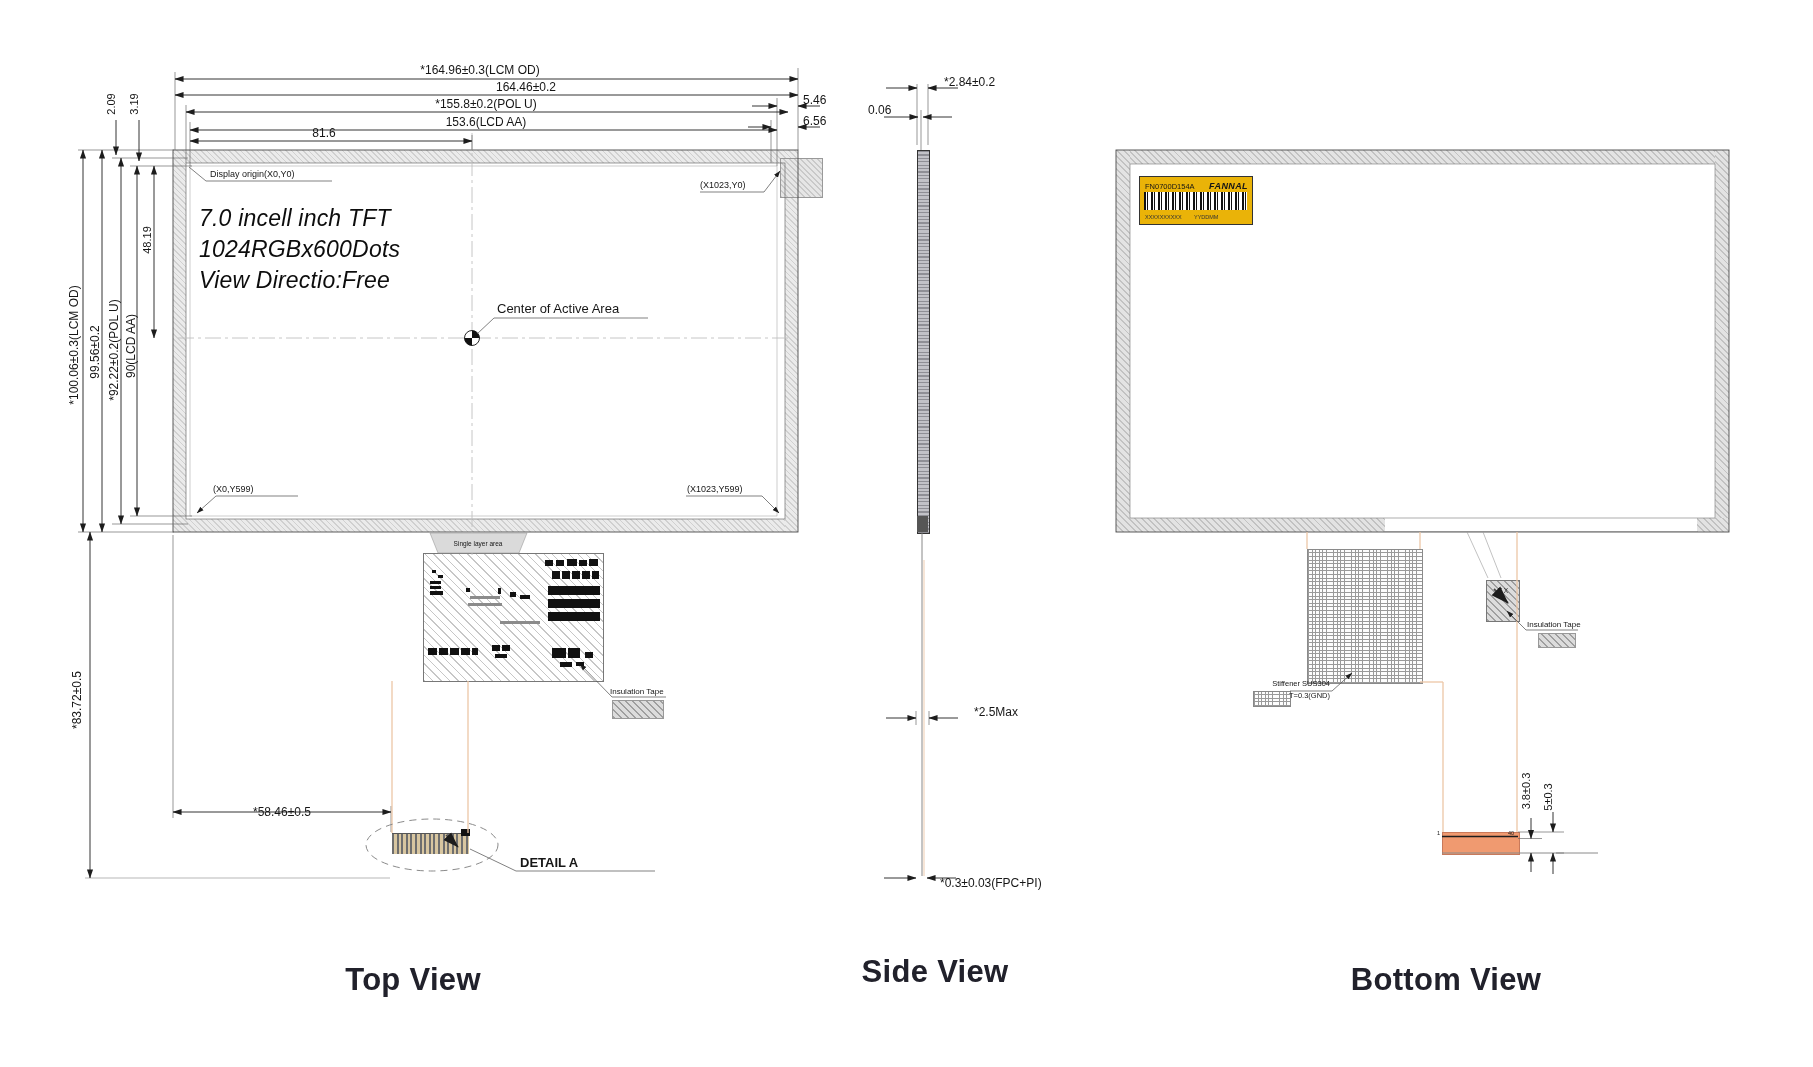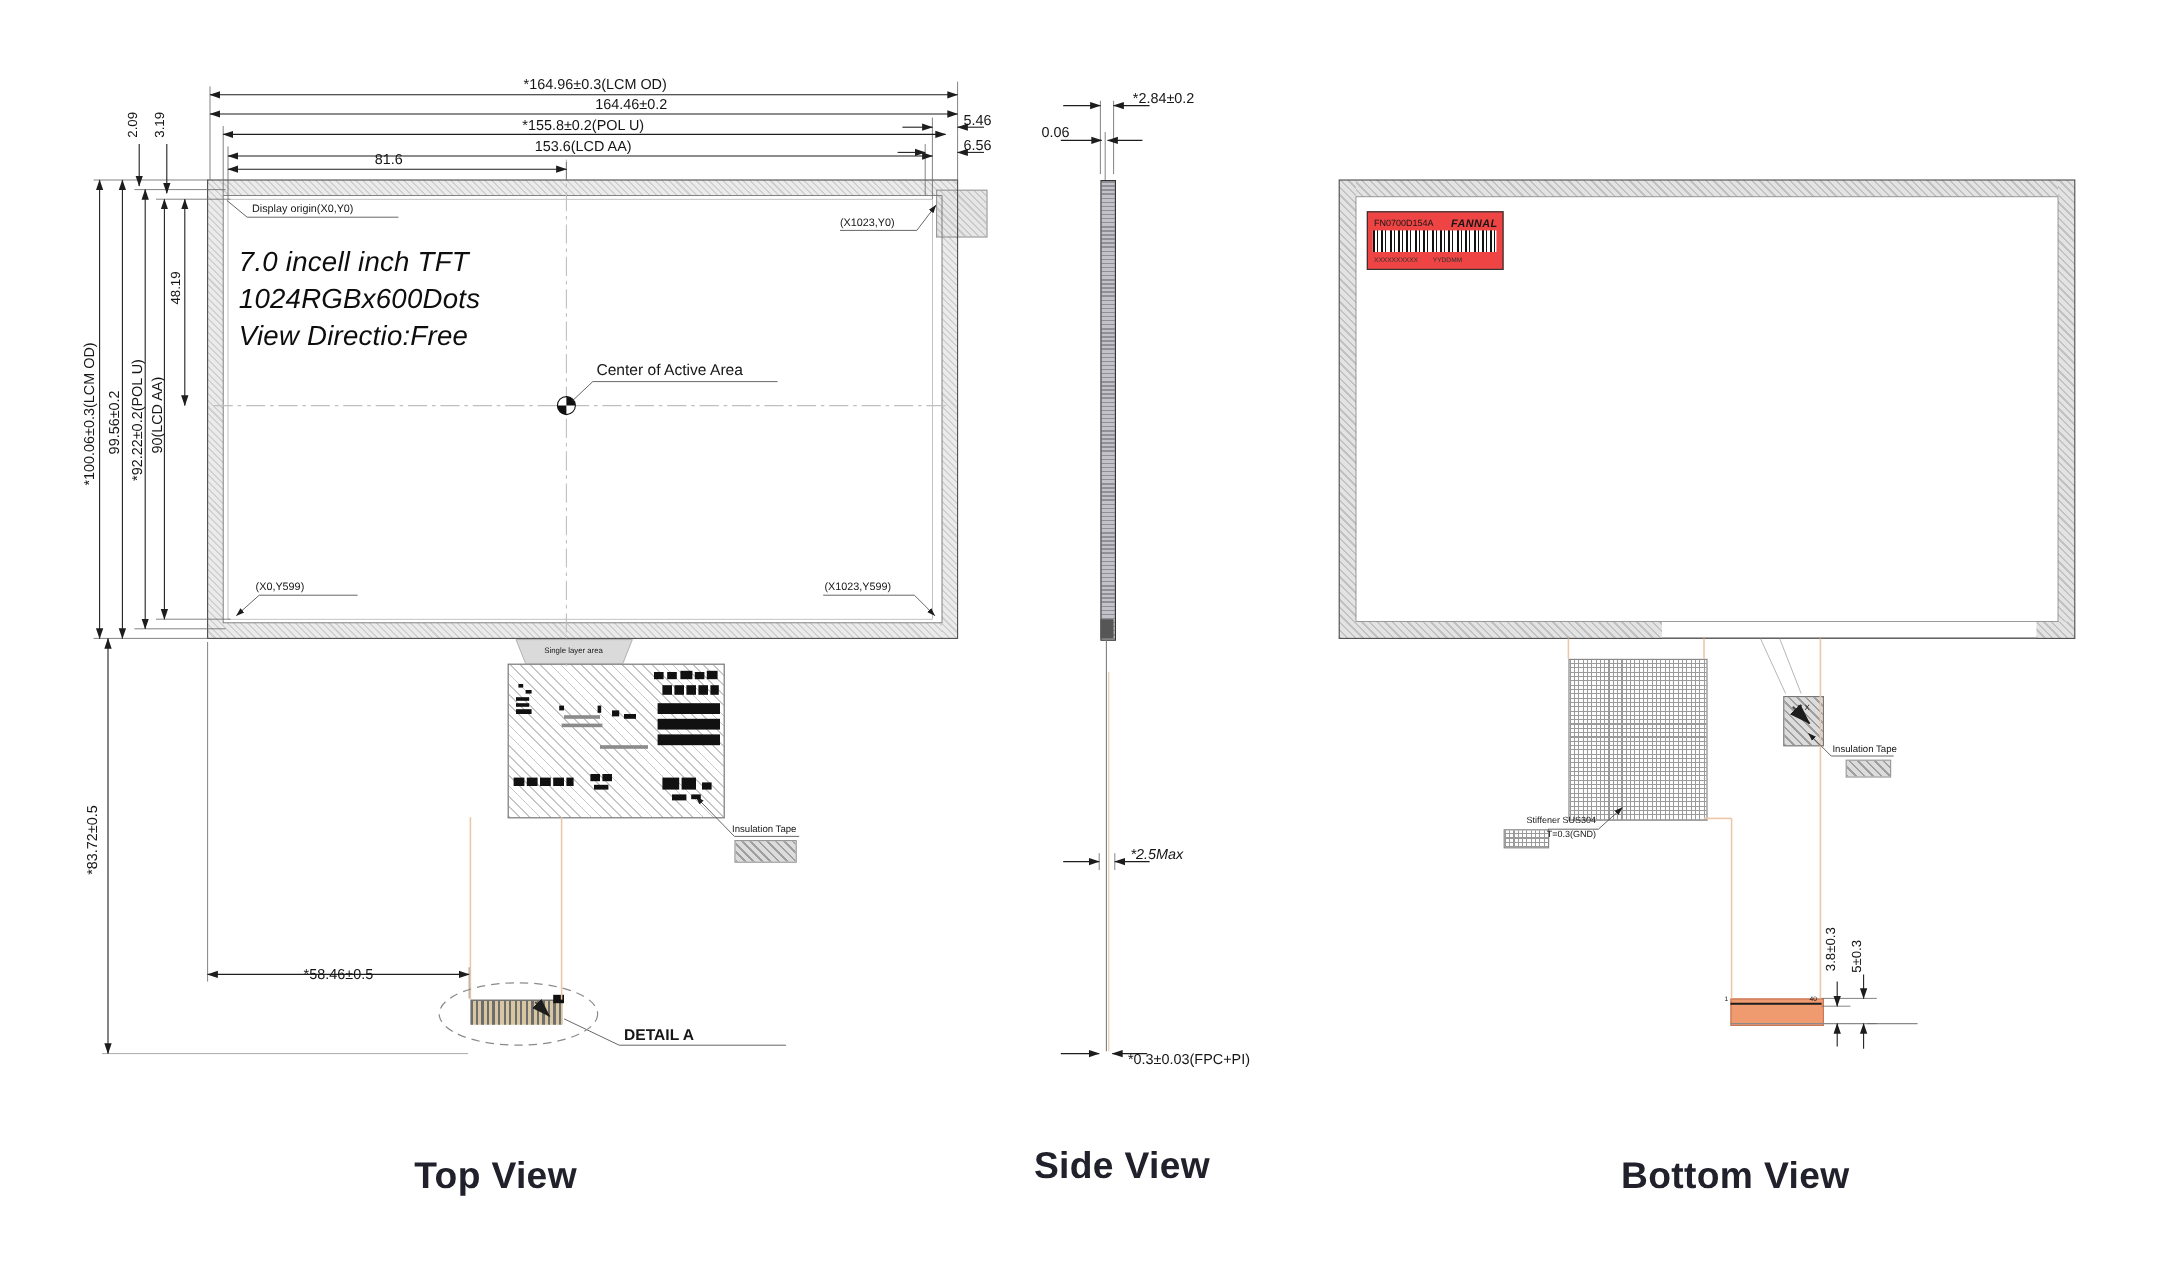--- a/index.html
+++ b/index.html
@@ -21,21 +21,21 @@
   .frameTop{background:repeating-linear-gradient(45deg,#d0d0d0 0 1.2px,#ebebeb 1.2px 4px);}
   .frameBot{background:repeating-linear-gradient(45deg,#c2c2c2 0 1.4px,#e3e3e3 1.4px 4.5px);}
   .hatch{background:repeating-linear-gradient(45deg,rgba(130,130,130,.45) 0 1px,rgba(255,255,255,0) 1px 6px),#fff;}
   .hatchGray{background:repeating-linear-gradient(45deg,#9f9f9f 0 1.5px,#dcdcdc 1.5px 5px);}
   .grid{background:repeating-linear-gradient(0deg,#9a9a9a 0 0.9px,transparent 0.9px 3.6px),
                    repeating-linear-gradient(90deg,#9a9a9a 0 0.9px,transparent 0.9px 3.6px),#fdfdfd;}
   .sidebar{background:repeating-linear-gradient(0deg,#8f8f96 0 1.2px,#c2c2c8 1.2px 3.4px);}
   .stripes{background:repeating-linear-gradient(90deg,#6e6e6e 0 2px,#d8c6a0 2px 4.6px);}
   .barcode{background:repeating-linear-gradient(90deg,#111 0 1.6px,#fff 1.6px 3.4px,#111 3.4px 4.2px,#fff 4.2px 7px);}
   .notch{background:repeating-linear-gradient(45deg,#c9c9c9 0 1.3px,#e6e6e6 1.3px 4px);border:0.5px solid #999;}
-  .labelbox{background:#ef4444;border:1px solid #333;}
+  .labelbox{background:#eab308;border:1px solid #333;}
   .connector{background:#f09a70;}
   svg{position:absolute;left:0;top:0;}
 </style>
 </head>
 <body>
 
 <div id="canvas">
 
   <div class="abs frameTop" style="left:173px;top:150px;width:625px;height:13px;"></div>
   <div class="abs frameTop" style="left:173px;top:519px;width:625px;height:13px;"></div>
@@ -261,21 +261,21 @@
 
     <g stroke="#4a4a4a" stroke-width="0.7" fill="none">
       <line x1="1467" y1="532" x2="1488" y2="578" stroke="#999" stroke-width="0.6"></line>
       <line x1="1483" y1="532" x2="1501" y2="578" stroke="#999" stroke-width="0.6"></line>
       <polyline points="1578,630 1526,630 1507,611" marker-end="url(#arw)"></polyline>
       <line x1="1494" y1="589" x2="1508" y2="603" stroke-width="1.8" marker-end="url(#arw)"></line>
       <polyline points="1290,691 1332,691 1352,673" marker-end="url(#arw)"></polyline>
     </g>
   </svg>
 
-  <span class="t d12 tc" style="left:496px;top:70px;">*164.96±0.3(LCM OD)</span>
+  <span class="t d12 tc" style="left:480px;top:70px;">*164.96±0.3(LCM OD)</span>
   <span class="t d12 tc" style="left:486px;top:87px;margin-left:40px;">164.46±0.2</span>
   <span class="t d12 tc" style="left:486px;top:104px;">*155.8±0.2(POL U)</span>
   <span class="t d12 tc" style="left:486px;top:122px;">153.6(LCD AA)</span>
   <span class="t d12 tc" style="left:324px;top:133px;">81.6</span>
   <span class="t d12 tl" style="left:803px;top:100px;">5.46</span>
   <span class="t d12 tl" style="left:803px;top:121px;">6.56</span>
 
   <span class="t d12">
       <span class="t d12 tv" style="left:74px;top:345px;">*100.06±0.3(LCM OD)</span>
     </span>
@@ -295,21 +295,21 @@
   <span class="t spec tl" style="left:199px;top:218px;">7.0 incell inch TFT</span>
   <span class="t spec tl" style="left:199px;top:249px;">1024RGBx600Dots</span>
   <span class="t spec tl" style="left:199px;top:280px;">View Directio:Free</span>
   <span class="t d13 tl" style="left:497px;top:308px;">Center of Active Area</span>
   <span class="t d6 tc" style="left:478px;top:543px;">Single layer area</span>
   <span class="t d8 tl" style="left:610px;top:691px;">Insulation Tape</span>
   <span class="t d13 tl" style="left:520px;top:862px;font-weight:600;">DETAIL A</span>
 
   <span class="t d12 tl" style="left:944px;top:82px;">*2.84±0.2</span>
   <span class="t d12 tl" style="left:868px;top:110px;">0.06</span>
-  <span class="t d12 tl" style="left:942px;top:712px;font-style:italic;">*2.5Max</span>
+  <span class="t d12 tl" style="left:974px;top:712px;">*2.5Max</span>
   <span class="t d12 tl" style="left:940px;top:883px;">*0.3±0.03(FPC+PI)</span>
 
   <span class="t d7 tr" style="left:1330px;top:683px;">Stiffener SUS304</span>
   <span class="t d7 tr" style="left:1330px;top:695px;">T=0.3(GND)</span>
   <span class="t d8 tl" style="left:1527px;top:624px;">Insulation Tape</span>
   <span class="t d11 tv" style="left:1526px;top:791px;">3.8±0.3</span>
   <span class="t d11 tv" style="left:1548px;top:797px;">5±0.3</span>
   <span class="t d5 tl" style="left:1437px;top:833px;">1</span>
   <span class="t d5 tl" style="left:1508px;top:833px;">40</span>
 

